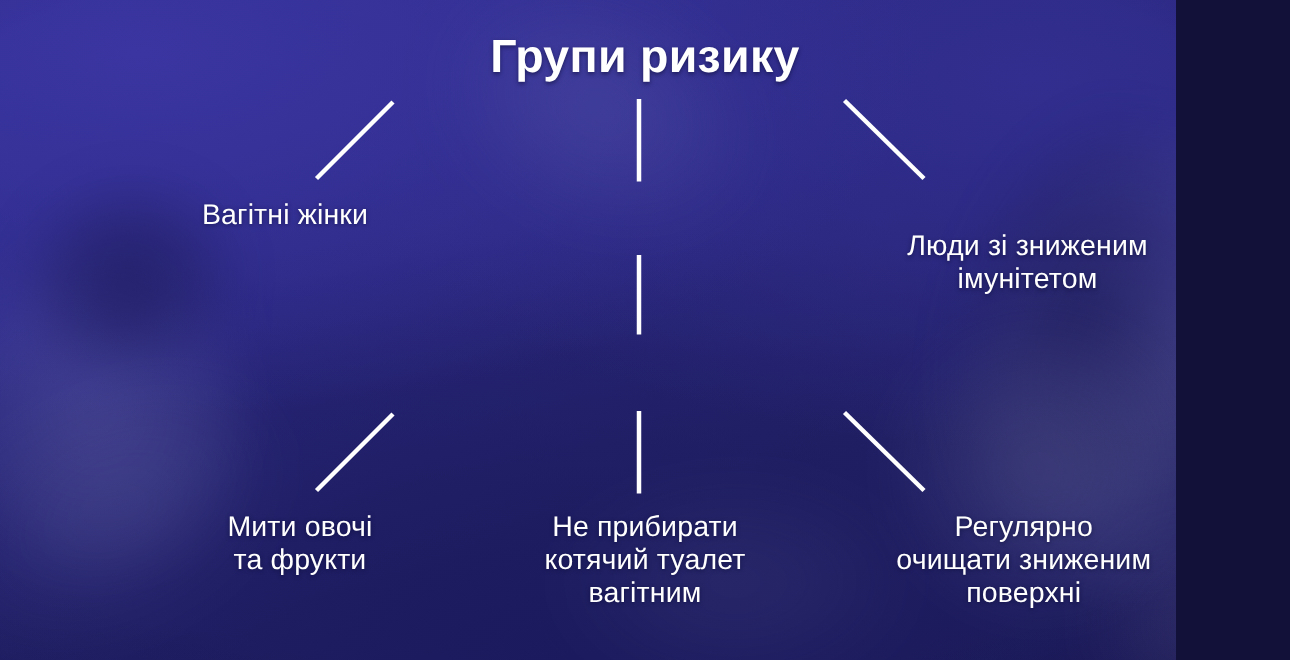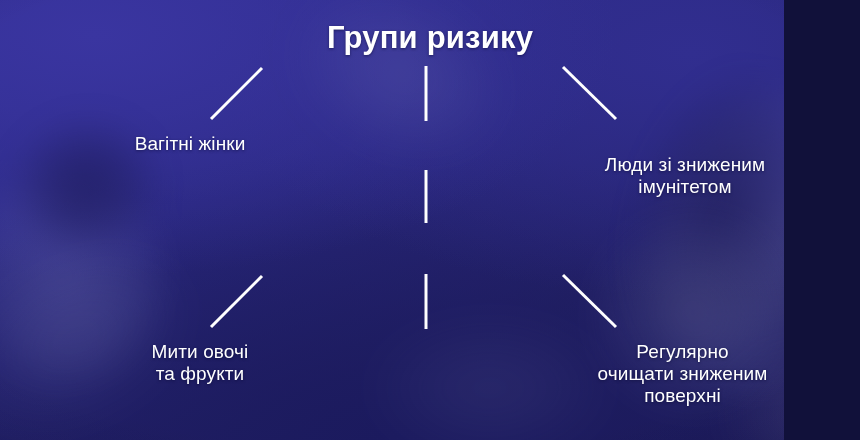--- a/index.html
+++ b/index.html
@@ -176,18 +176,21 @@
 
   <div id="node-pregnant" class="node label">Вагітні жінки</div>
 
 
   <div id="node-immune" class="node label">Люди зі зниженим
 імунітетом</div>
 
   <div id="node-wash" class="node label">Мити овочі
 та фрукти</div>
 
+  <div id="node-litter" class="node label">Не прибирати
+котячий туалет
+вагітним</div>
 
   <div id="node-surfaces" class="node label">Регулярно
 очищати зниженим
 поверхні</div>
 
 </div>
 
 </body></html>

